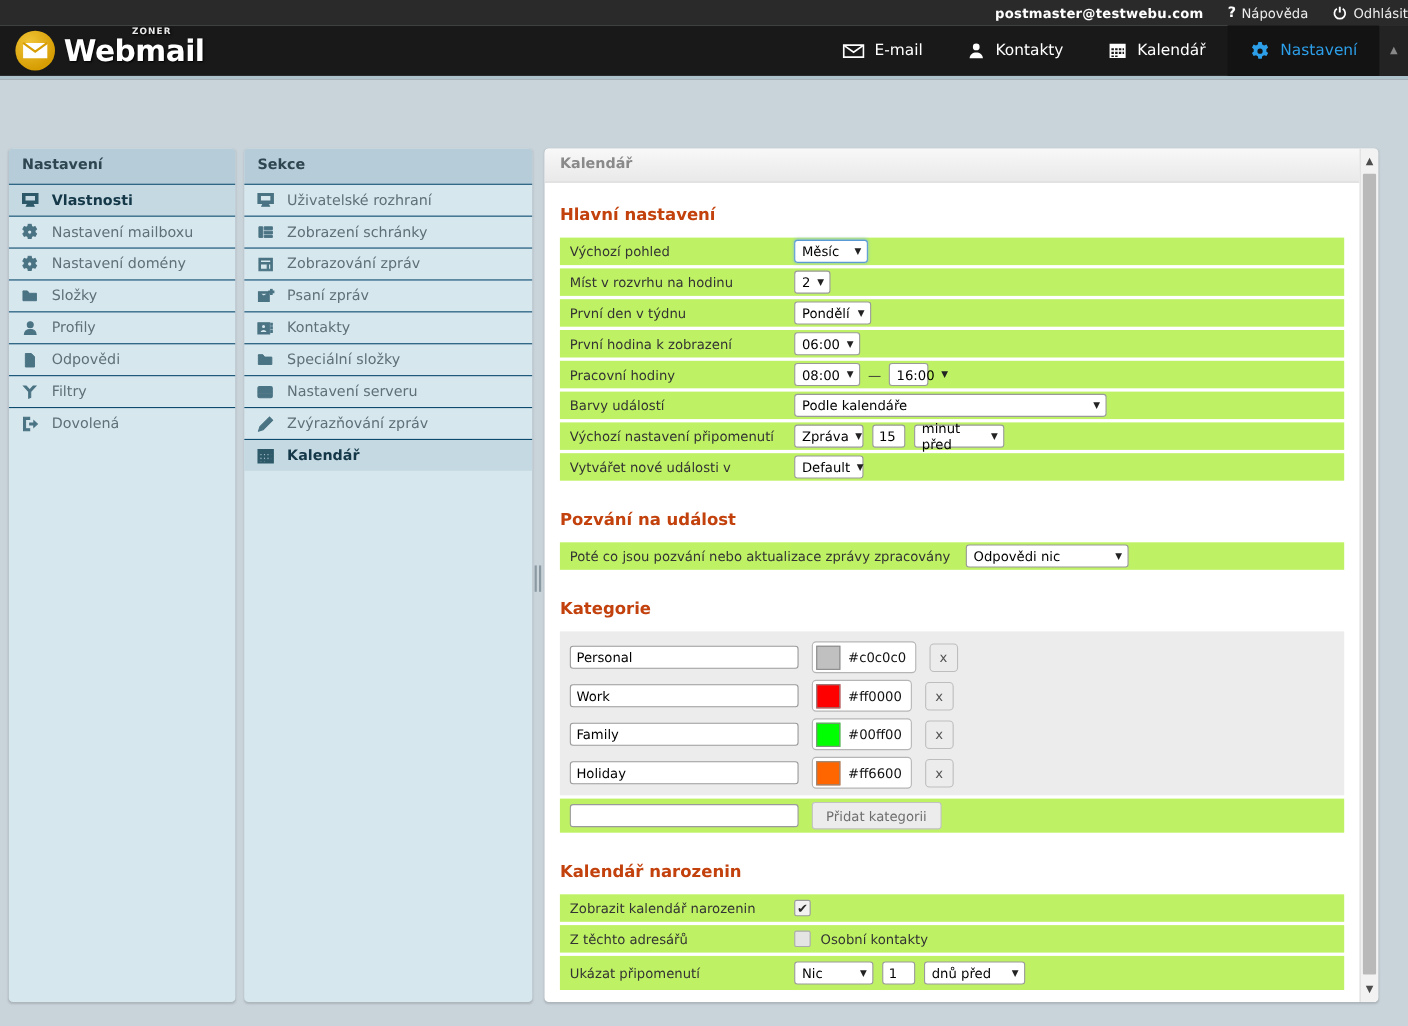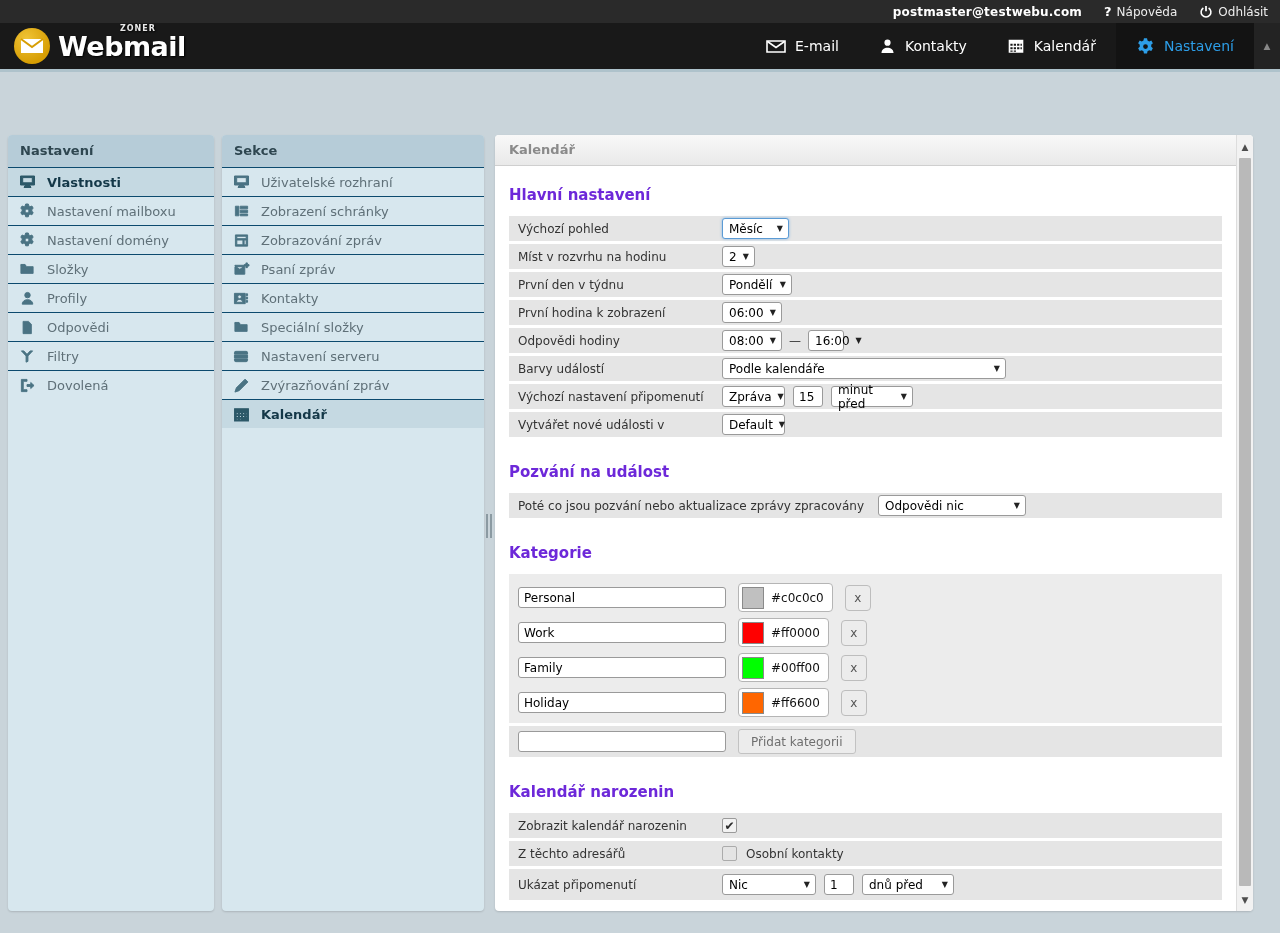--- a/index.html
+++ b/index.html
@@ -1,20 +1,20 @@
 <!DOCTYPE html>
 <html><head>
 <meta charset="utf-8">
 <style>
   * { box-sizing: border-box; margin: 0; padding: 0; }
   html,body { width:1280px; height:933px; }
   body { font-family:"DejaVu Sans","Liberation Sans",sans-serif; background:#c9d4da; position:relative; overflow:hidden; }
 
   
-  .topbar { height:23px; background:#2a2a2a; display:flex; align-items:center; justify-content:flex-end; gap:22px; padding-right:12px; color:#fff; font-size:12px; }
+  .topbar { height:23px; background:#2a2a2a; display:flex; align-items:center; justify-content:flex-end; gap:22px; color:#fff; font-size:12px; }
   .topbar .email { font-weight:bold; letter-spacing:.2px; }
   .top-link { display:flex; align-items:center; gap:5px; color:#eee; cursor:pointer; }
   .qmark { font-weight:bold; font-size:13px; color:#fff; }
   .navbar { height:49px; background:#191919; display:flex; align-items:stretch; border-bottom:3px solid #aec2cb; }
   .brand { display:flex; align-items:center; padding-left:14px; gap:8px; flex:1; }
   .logo-circle { width:36px; height:36px; border-radius:50%; background:radial-gradient(circle at 35% 30%, #f0c437, #d79e04 70%); display:flex; align-items:center; justify-content:center; }
   .brand-name { position:relative; color:#fff; font-size:27px; font-weight:bold; letter-spacing:-.5px; text-shadow:1px 1px 2px #000; }
   .brand-sup { position:absolute; top:-7px; left:62px; font-size:8px; font-weight:bold; letter-spacing:1px; color:#e8e8e8; }
   .nav-items { display:flex; align-items:stretch; }
   .nav-item { display:flex; align-items:center; gap:9px; padding:0 20px; color:#fff; font-size:14px; cursor:pointer; }
@@ -34,22 +34,22 @@
   #panel-sections { left:222px; width:262px; }
   #panel-main { left:495px; width:758px; background:#fff; display:flex; }
 
   .split-handle { position:absolute; left:486px; top:514px; width:7px; height:24px; display:flex; gap:2px; cursor:col-resize; }
   .split-handle i { width:2px; height:100%; background:#8b9aa2; }
 
   
   .main-col { flex:1; display:flex; flex-direction:column; overflow:hidden; }
   .main-hd { height:31px; flex:none; line-height:30px; background:linear-gradient(#f8f8f8,#e9e9e9); border-bottom:1px solid #cfcfcf; color:#8a8a8a; font-weight:bold; font-size:13px; padding-left:14px; }
   .main-body { flex:1; padding:10px 14px 0 14px; overflow:hidden; }
-  .sec-hd { font-size:15px; font-weight:bold; color:#6d28d9; margin:10px 0 12px 0; }
-  .row { background:#e5e5e5; min-height:25px; margin-bottom:3px; display:flex; align-items:center; padding:2px 8px 2px 9px; font-size:12px; color:#333; }
+  .sec-hd { font-size:15px; font-weight:bold; color:#c2410c; margin:10px 0 12px 0; }
+  .row { background:#bef264; min-height:25px; margin-bottom:3px; display:flex; align-items:center; padding:2px 8px 2px 9px; font-size:12px; color:#333; }
   .rlabel { width:204px; flex:none; }
   .rlabel.wide { width:360px; }
 
   .sel { display:inline-flex; align-items:center; justify-content:space-between; background:#fff; border:1px solid #9a9a9a; border-radius:3px; height:21px; padding:0 5px 0 6px; font-size:12px; color:#000; cursor:pointer; gap:6px; }
   .sel .car { font-style:normal; font-size:8px; color:#222; }
   .sel.focused { border-color:#5b9bd5; box-shadow:0 0 3px #86b6e2;text-align:right; }
   .tinput { height:21px; border:1px solid #9a9a9a; border-radius:3px; font-size:12px; padding:0 5px; font-family:inherit; color:#000; background:#fff; }
   .dash { margin:0 7px; color:#333; }
   .gap8 { width:8px; flex:none; }
 
@@ -387,21 +387,21 @@
 
       <div class="row">
         <span class="rlabel">První hodina k zobrazení</span>
         <span class="sel" style="width:60px">
           <span>06:00</span>
             <i class="car">▼</i>
         </span>
       </div>
 
       <div class="row">
-        <span class="rlabel">Odpovědi hodiny</span>
+        <span class="rlabel">Pracovní hodiny</span>
         <span class="sel" style="width:60px">
           <span>08:00</span>
             <i class="car">▼</i>
         </span>
         <span class="dash">—</span>
         <span class="sel" style="width:36px">
           <span>16:00</span>
             <i class="car">▼</i>
         </span>
       </div>
@@ -497,21 +497,21 @@
       </div>
 
       <div class="row">
         <span class="rlabel">Z těchto adresářů</span>
         <span class="cb off"></span>
         <span class="cb-lab">Osobní kontakty</span>
       </div>
 
       <div class="row" style="min-height:31px">
         <span class="rlabel">Ukázat připomenutí</span>
-        <span class="sel" style="width:94px">
+        <span class="sel" style="width:72px">
           <span>Nic</span>
             <i class="car">▼</i>
         </span>
         <span class="gap8"></span>
         <input class="tinput" style="width: 30px;" value="1">
         <span class="gap8"></span>
         <span class="sel" style="width:92px">
           <span>dnů před</span>
             <i class="car">▼</i>
         </span>

